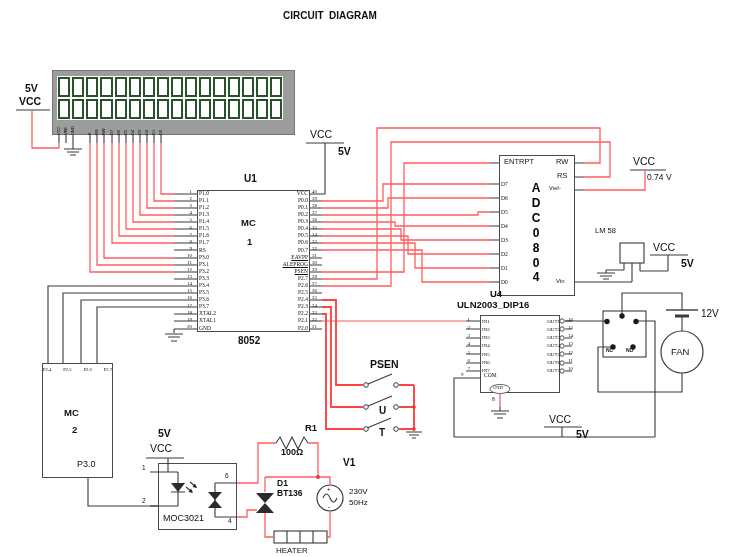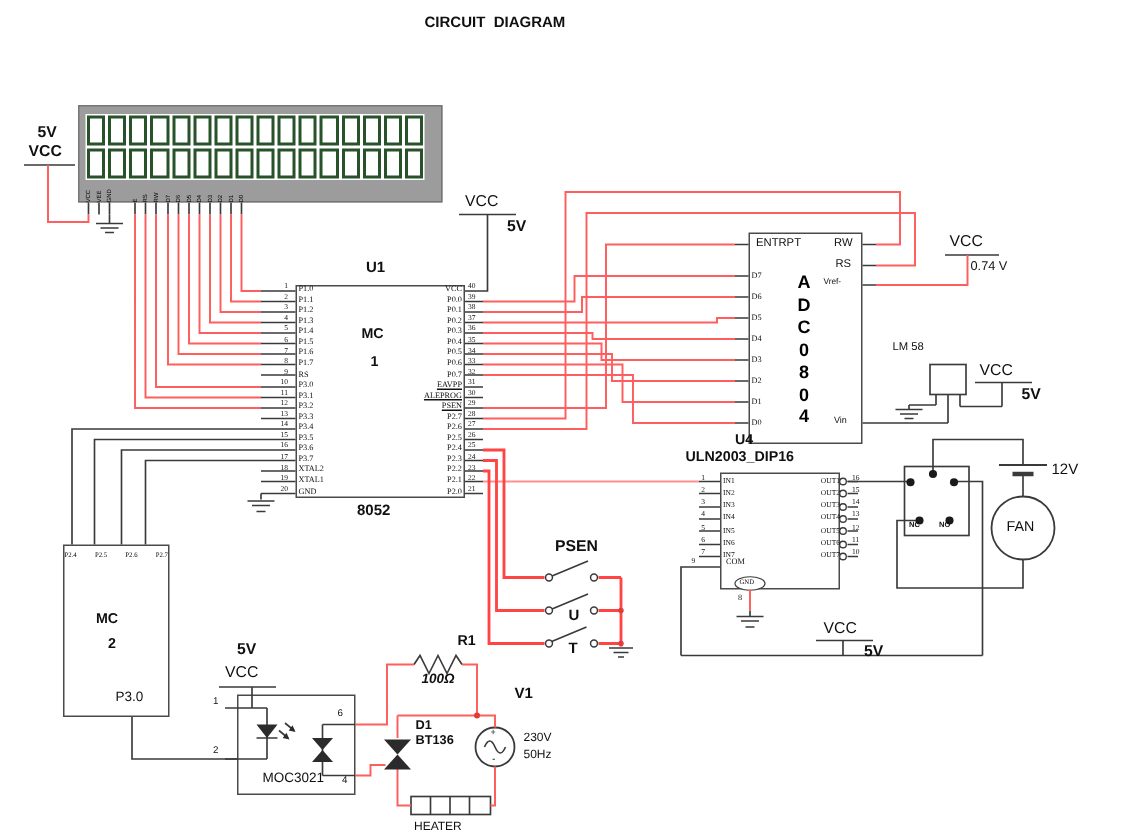--- a/index.html
+++ b/index.html
@@ -508,24 +508,24 @@
   <div class="lbl b" style="left:64px;top:408px;font-size:9.5px;">MC</div>
   <div class="lbl b" style="left:72px;top:425px;font-size:9.5px;">2</div>
   <div class="lbl" style="left:77px;top:460px;font-size:9px;">P3.0</div>
 
   <div class="lbl b" style="left:158px;top:428px;font-size:10.5px;">5V</div>
   <div class="lbl" style="left:150px;top:443px;font-size:10.5px;">VCC</div>
   <div class="lbl" style="left:142px;top:465px;font-size:6.5px;">1</div>
   <div class="lbl" style="left:142px;top:498px;font-size:6.5px;">2</div>
   <div class="lbl" style="left:225px;top:473px;font-size:6.5px;">6</div>
   <div class="lbl" style="left:228px;top:518px;font-size:6.5px;">4</div>
-  <div class="lbl" style="left:163px;top:514px;font-size:9px;margin-left:12px;">MOC3021</div>
+  <div class="lbl" style="left:163px;top:514px;font-size:9px;">MOC3021</div>
 
   <div class="lbl b" style="left:285px;top:423px;font-size:9.5px;padding-left:20px;">R1</div>
-  <div class="lbl b" style="left:281px;top:448px;font-size:9px;font-style:italic;">100Ω</div>
+  <div class="lbl b" style="left:281px;top:448px;font-size:9px;">100Ω</div>
   <div class="lbl b" style="left:277px;top:479px;font-size:8.5px;">D1</div>
   <div class="lbl b" style="left:277px;top:489px;font-size:8.5px;">BT136</div>
   <div class="lbl b" style="left:343px;top:458px;font-size:10px;">V1</div>
   <div class="lbl" style="left:349px;top:488px;font-size:8px;">230V</div>
   <div class="lbl" style="left:349px;top:499px;font-size:8px;">50Hz</div>
   <div class="lbl" style="left:327px;top:486px;font-size:6px;">+</div>
   <div class="lbl" style="left:328px;top:503px;font-size:7px;">-</div>
   <div class="lbl" style="left:276px;top:547px;font-size:8px;">HEATER</div>
 
 </div>

